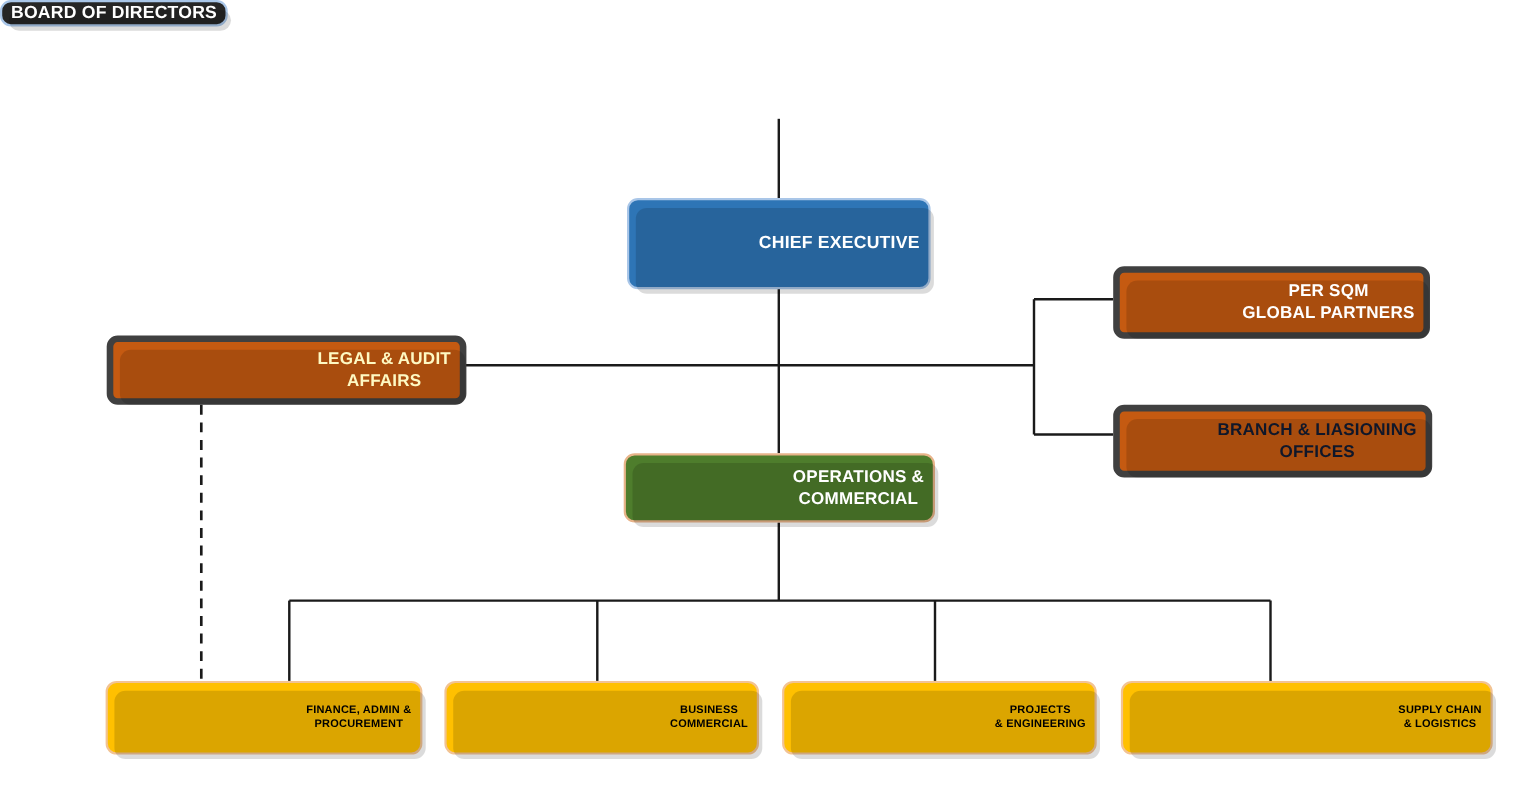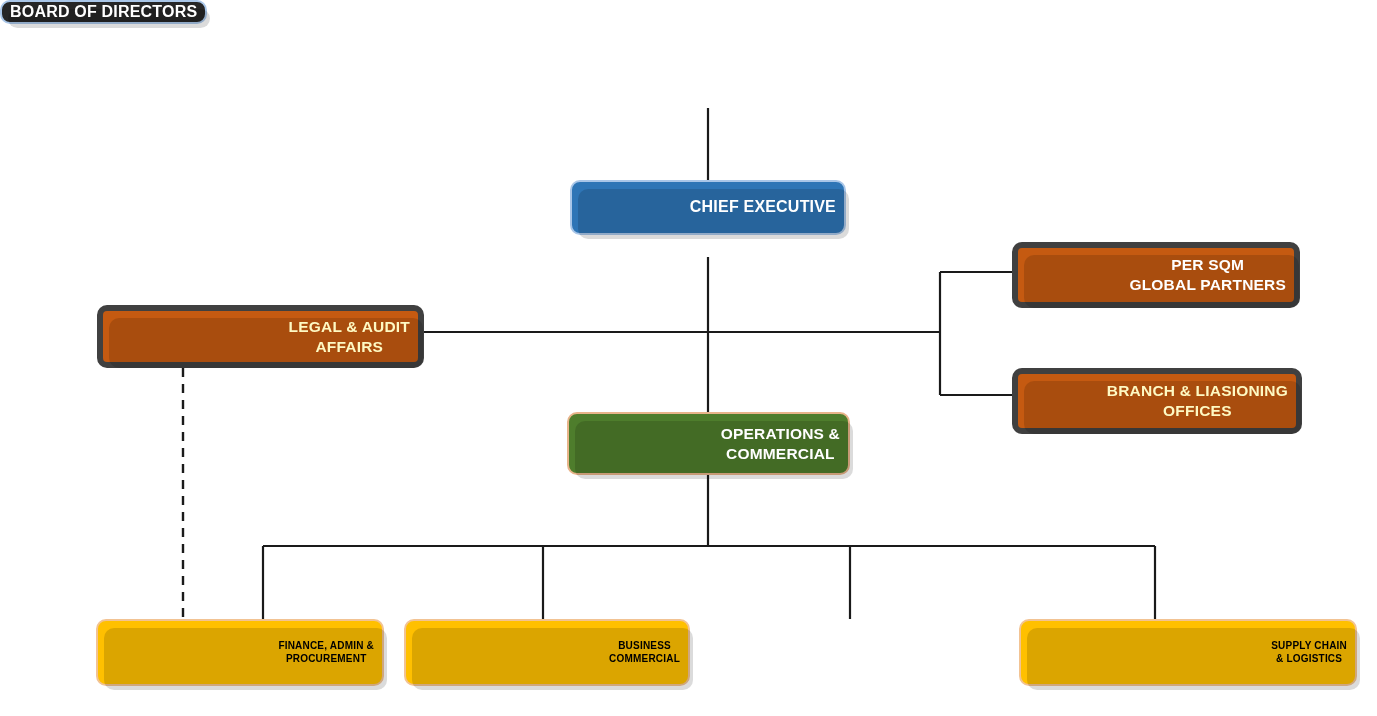--- a/index.html
+++ b/index.html
@@ -111,30 +111,30 @@
     <line x1="263" y1="546" x2="263" y2="619" stroke="#1a1a1a" stroke-width="2.2"></line>
     <line x1="543" y1="546" x2="543" y2="619" stroke="#1a1a1a" stroke-width="2.2"></line>
     <line x1="850" y1="546" x2="850" y2="619" stroke="#1a1a1a" stroke-width="2.2"></line>
     <line x1="1155" y1="546" x2="1155" y2="619" stroke="#1a1a1a" stroke-width="2.2"></line>
   </svg>
 
   <div class="node theme-dark">
     <span class="node-label">BOARD OF DIRECTORS</span>
   </div>
 
-  <div class="node theme-blue" style="left: 570px; top: 180px; width: 276px; height: 55px; background: rgb(46, 117, 182); color: rgb(255, 255, 255);">
+  <div class="node theme-blue" style="left: 570px; top: 180px; width: 276px; height: 83px; background: rgb(46, 117, 182); color: rgb(255, 255, 255);">
     <span class="node-label">CHIEF EXECUTIVE</span>
   </div>
 
   <div class="node theme-orange" style="left: 1012px; top: 242px; width: 288px; height: 66px; background: rgb(197, 90, 17); color: rgb(255, 255, 255);">
     <span class="node-label">PER SQM
 GLOBAL PARTNERS</span>
   </div>
 
-  <div class="node theme-orange" style="left: 1012px; top: 368px; width: 290px; height: 66px; background: rgb(197, 90, 17); color: #fef9c3;">
+  <div class="node theme-orange" style="left: 1012px; top: 368px; width: 290px; height: 66px; background: rgb(197, 90, 17); color: #0f172a;">
     <span class="node-label">BRANCH &amp; LIASIONING
 OFFICES</span>
   </div>
 
   <div class="node theme-orange" style="left: 97px; top: 305px; width: 327px; height: 63px; background: rgb(197, 90, 17); color: #fef9c3;">
     <span class="node-label">LEGAL &amp; AUDIT
 AFFAIRS</span>
   </div>
 
   <div class="node theme-green" style="left: 567px; top: 412px; width: 283px; height: 63px; background: rgb(78, 125, 44); color: rgb(255, 255, 255);">
@@ -145,19 +145,23 @@
   <div class="node theme-yellow" style="left: 96px; top: 619px; width: 288px; height: 67px; background: rgb(255, 192, 0); color: rgb(0, 0, 0);">
     <span class="node-label">FINANCE, ADMIN &amp;
 PROCUREMENT</span>
   </div>
 
   <div class="node theme-yellow" style="left: 404px; top: 619px; width: 286px; height: 67px; background: rgb(255, 192, 0); color: rgb(0, 0, 0);">
     <span class="node-label">BUSINESS
 COMMERCIAL</span>
   </div>
 
+  <div class="node theme-yellow" style="left: 711px; top: 619px; width: 286px; height: 67px; background: rgb(255, 192, 0); color: rgb(0, 0, 0);">
+    <span class="node-label">PROJECTS
+&amp; ENGINEERING</span>
+  </div>
 
   <div class="node theme-yellow" style="left: 1019px; top: 619px; width: 338px; height: 67px; background: rgb(255, 192, 0); color: rgb(0, 0, 0);">
     <span class="node-label">SUPPLY CHAIN
 &amp; LOGISTICS</span>
   </div>
 
 </div>
 
 </body></html>

